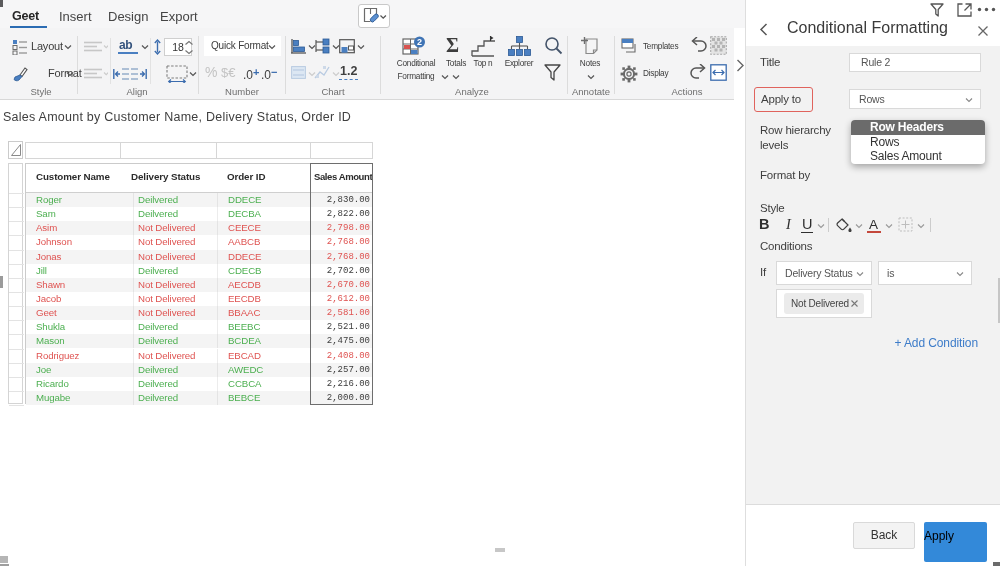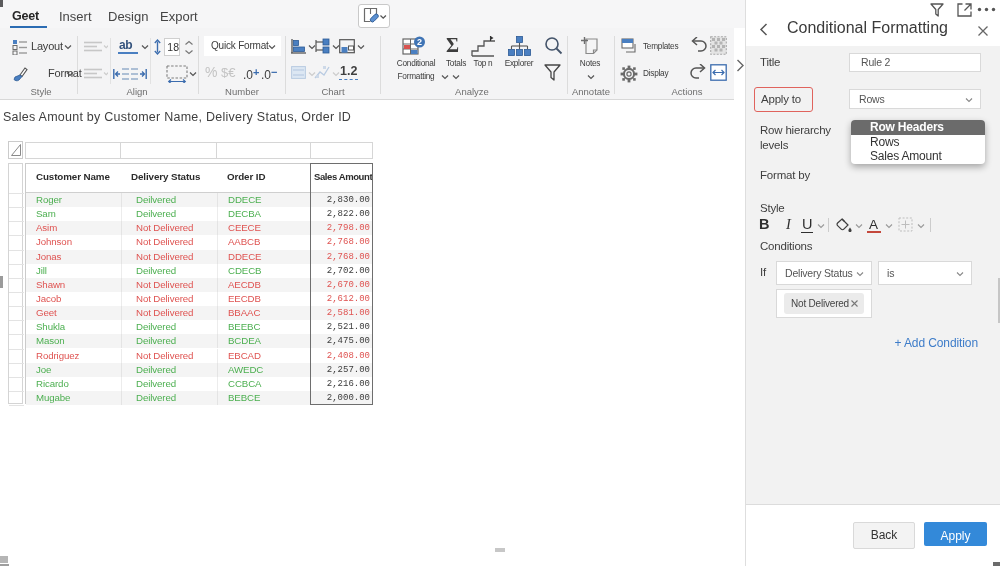--- a/index.html
+++ b/index.html
@@ -15,37 +15,37 @@
 #editbtn{position:absolute;left:358px;top:4px;width:32px;height:24px;background:#fff;border:1px solid #c9c9c9;border-radius:3px}
 
 #ribbon{position:absolute;left:0;top:28px;width:734px;height:72px;background:#f4f4f5;border-bottom:1px solid #d8d8d8}
 .gsep{position:absolute;top:8px;height:58px;width:1px;background:#dcdcdc}
 .msep{position:absolute;top:10px;height:46px;width:1px;background:#e2e2e2}
 .glabel{position:absolute;top:58px;font-size:9.5px;color:#6e6e6e;text-align:center}
 .rtxt{position:absolute;font-size:11px;letter-spacing:-0.2px;color:#3c3c3c;white-space:nowrap}
 .rtxt11{position:absolute;font-size:9.5px;letter-spacing:-0.3px;color:#3c3c3c;white-space:nowrap;text-align:center;transform:scaleX(0.87)}
 .chev{position:absolute;width:8px;height:8px}
 .dis{color:#c3c3c3}
-#numbox{position:absolute;left:134px;top:10px;width:16px;height:18px;background:#fff;border:1px solid #cfcfcf;font-size:10.5px;color:#333;text-align:right;line-height:17px}
+#numbox{position:absolute;left:134px;top:10px;width:28px;height:18px;background:#fff;border:1px solid #cfcfcf;font-size:10.5px;color:#333;text-align:center;line-height:17px}
 #qfbox{position:absolute;left:204px;top:8px;width:77px;height:20px;background:#fff;font-size:10px;letter-spacing:-0.2px;color:#3c3c3c;line-height:20px;padding-left:7px}
 
 #viztitle{position:absolute;left:3px;top:110px;font-size:12.5px;letter-spacing:0.25px;color:#3f3f3f}
 #tri{position:absolute;left:8px;top:141px;width:15px;height:18px;background:#fff;border:1px solid #cbcbcb}
 #toprow{position:absolute;left:25px;top:142px;width:348px;height:17px;border:1px solid #d6d6d6;background:#fff}
 .tcell{position:absolute;top:0;height:15px;border-right:1px solid #d6d6d6}
 #narrow{position:absolute;left:8px;top:163px;width:15px;height:241px;border:1px solid #d4d4d4;background:#fff}
 .nline{position:absolute;left:0;width:15px;height:1px;background:#e3e3e3}
 #table{position:absolute;left:25px;top:163px;width:348px;height:241px;background:#fff;border:1px solid #cbcbcb}
 #thead{position:absolute;left:0;top:0;width:346px;height:29px;background:#fff;border-bottom:1px solid #cfcfcf}
 .hc{position:absolute;top:0;height:29px;line-height:26px;font-weight:bold;font-size:9.8px;color:#2b2b2b;white-space:nowrap;letter-spacing:-0.1px}
 .trow{position:absolute;left:0;width:346px;height:14.13px}
 .odd{background:#f4f4f4}
 .c{position:absolute;top:0;height:14.13px;line-height:14.6px;font-size:9.7px;overflow:hidden;white-space:nowrap;letter-spacing:-0.1px}
 .c1{left:0;width:95px;padding-left:10px}
-.c2{left:95px;width:96px;padding-left:14px;border-left:1px solid rgba(180,180,180,.25)}
+.c2{left:107px;width:96px;padding-left:4px;border-left:1px solid rgba(180,180,180,.25)}
 .c3{left:191px;width:94px;padding-left:10px;border-left:1px solid rgba(180,180,180,.25)}
 .c4{left:285px;width:61px;text-align:right;padding-right:2px;font-family:"Liberation Mono",monospace;font-size:9px;letter-spacing:0}
 .gtx{color:#4caf50}
 .rtx{color:#df5351}
 .ntx{color:#3c3c3c}
 #selcol{position:absolute;left:310px;top:163px;width:63px;height:242px;border:1px solid #6e6e6e;pointer-events:none}
 #lefthandle{position:absolute;left:0;top:276px;width:3px;height:12px;background:#9b9b9b}
 #blmark1{position:absolute;left:0;top:556px;width:8px;height:7px;background:#b5b5b5}
 #blmark2{position:absolute;left:0;top:564px;width:9px;height:2px;background:#9e9e9e}
 #bcmark{position:absolute;left:495px;top:548px;width:10px;height:4px;background:#c7c7c7}
@@ -57,21 +57,21 @@
 .plabel{position:absolute;left:14px;font-size:11.5px;letter-spacing:-0.2px;color:#3f3f3f}
 .pselect{position:absolute;left:103px;width:132px;background:#fff;border:1px solid #d9d9d9;font-size:10.5px;letter-spacing:-0.2px;color:#555}
 .selchev{position:absolute;right:7px;width:8px;height:8px}
 #applybox{position:absolute;left:8px;top:87px;width:59px;height:25px;border:1px solid #e0635d;border-radius:3px}
 #popup{position:absolute;left:105px;top:120px;width:134px;height:44px;background:#fff;border-radius:4px;box-shadow:0 3px 7px rgba(0,0,0,.32);overflow:hidden}
 .pitem{position:absolute;left:0;width:134px;height:14.7px;font-size:12px;letter-spacing:-0.2px;line-height:14.5px;padding-left:19px;color:#333}
 #pitem1{top:0;background:#6b6b6b;color:#fff;font-weight:bold}
 #chip{position:absolute;left:38px;top:293px;width:80px;height:21px;background:#ebebeb;border-radius:3px;font-size:10px;letter-spacing:-0.2px;color:#444;line-height:21px;padding-left:7px}
 #addcond{position:absolute;right:22px;top:336px;font-size:12px;letter-spacing:-0.1px;color:#3d7cc9}
 #pfoot-back{position:absolute;left:107px;top:522px;width:62px;height:27px;background:#f3f3f3;border:1px solid #d9d9d9;border-radius:2px;font-size:12px;color:#333;text-align:center;line-height:25px}
-#pfoot-apply{position:absolute;left:178px;top:522px;width:63px;height:24px;background:#3389d9;border-radius:2px;font-size:12px;color:#ffffff;text-align:center;line-height:28px}
+#pfoot-apply{position:absolute;left:178px;top:522px;width:63px;height:40px;background:#3389d9;border-radius:2px;font-size:12px;color:#000000;text-align:left;line-height:28px}
 #pscroll{position:absolute;left:252px;top:278px;width:3px;height:45px;background:#c6c6c6}
 </style></head>
 <body>
 
 <div id="tabbar">
   <div id="cornermark"></div>
   <div class="tab" id="tab-home">Geet</div>
   <div class="tab" style="left:59px">Insert</div>
   <div class="tab" style="left:108px">Design</div>
   <div class="tab" style="left:160px">Export</div>

